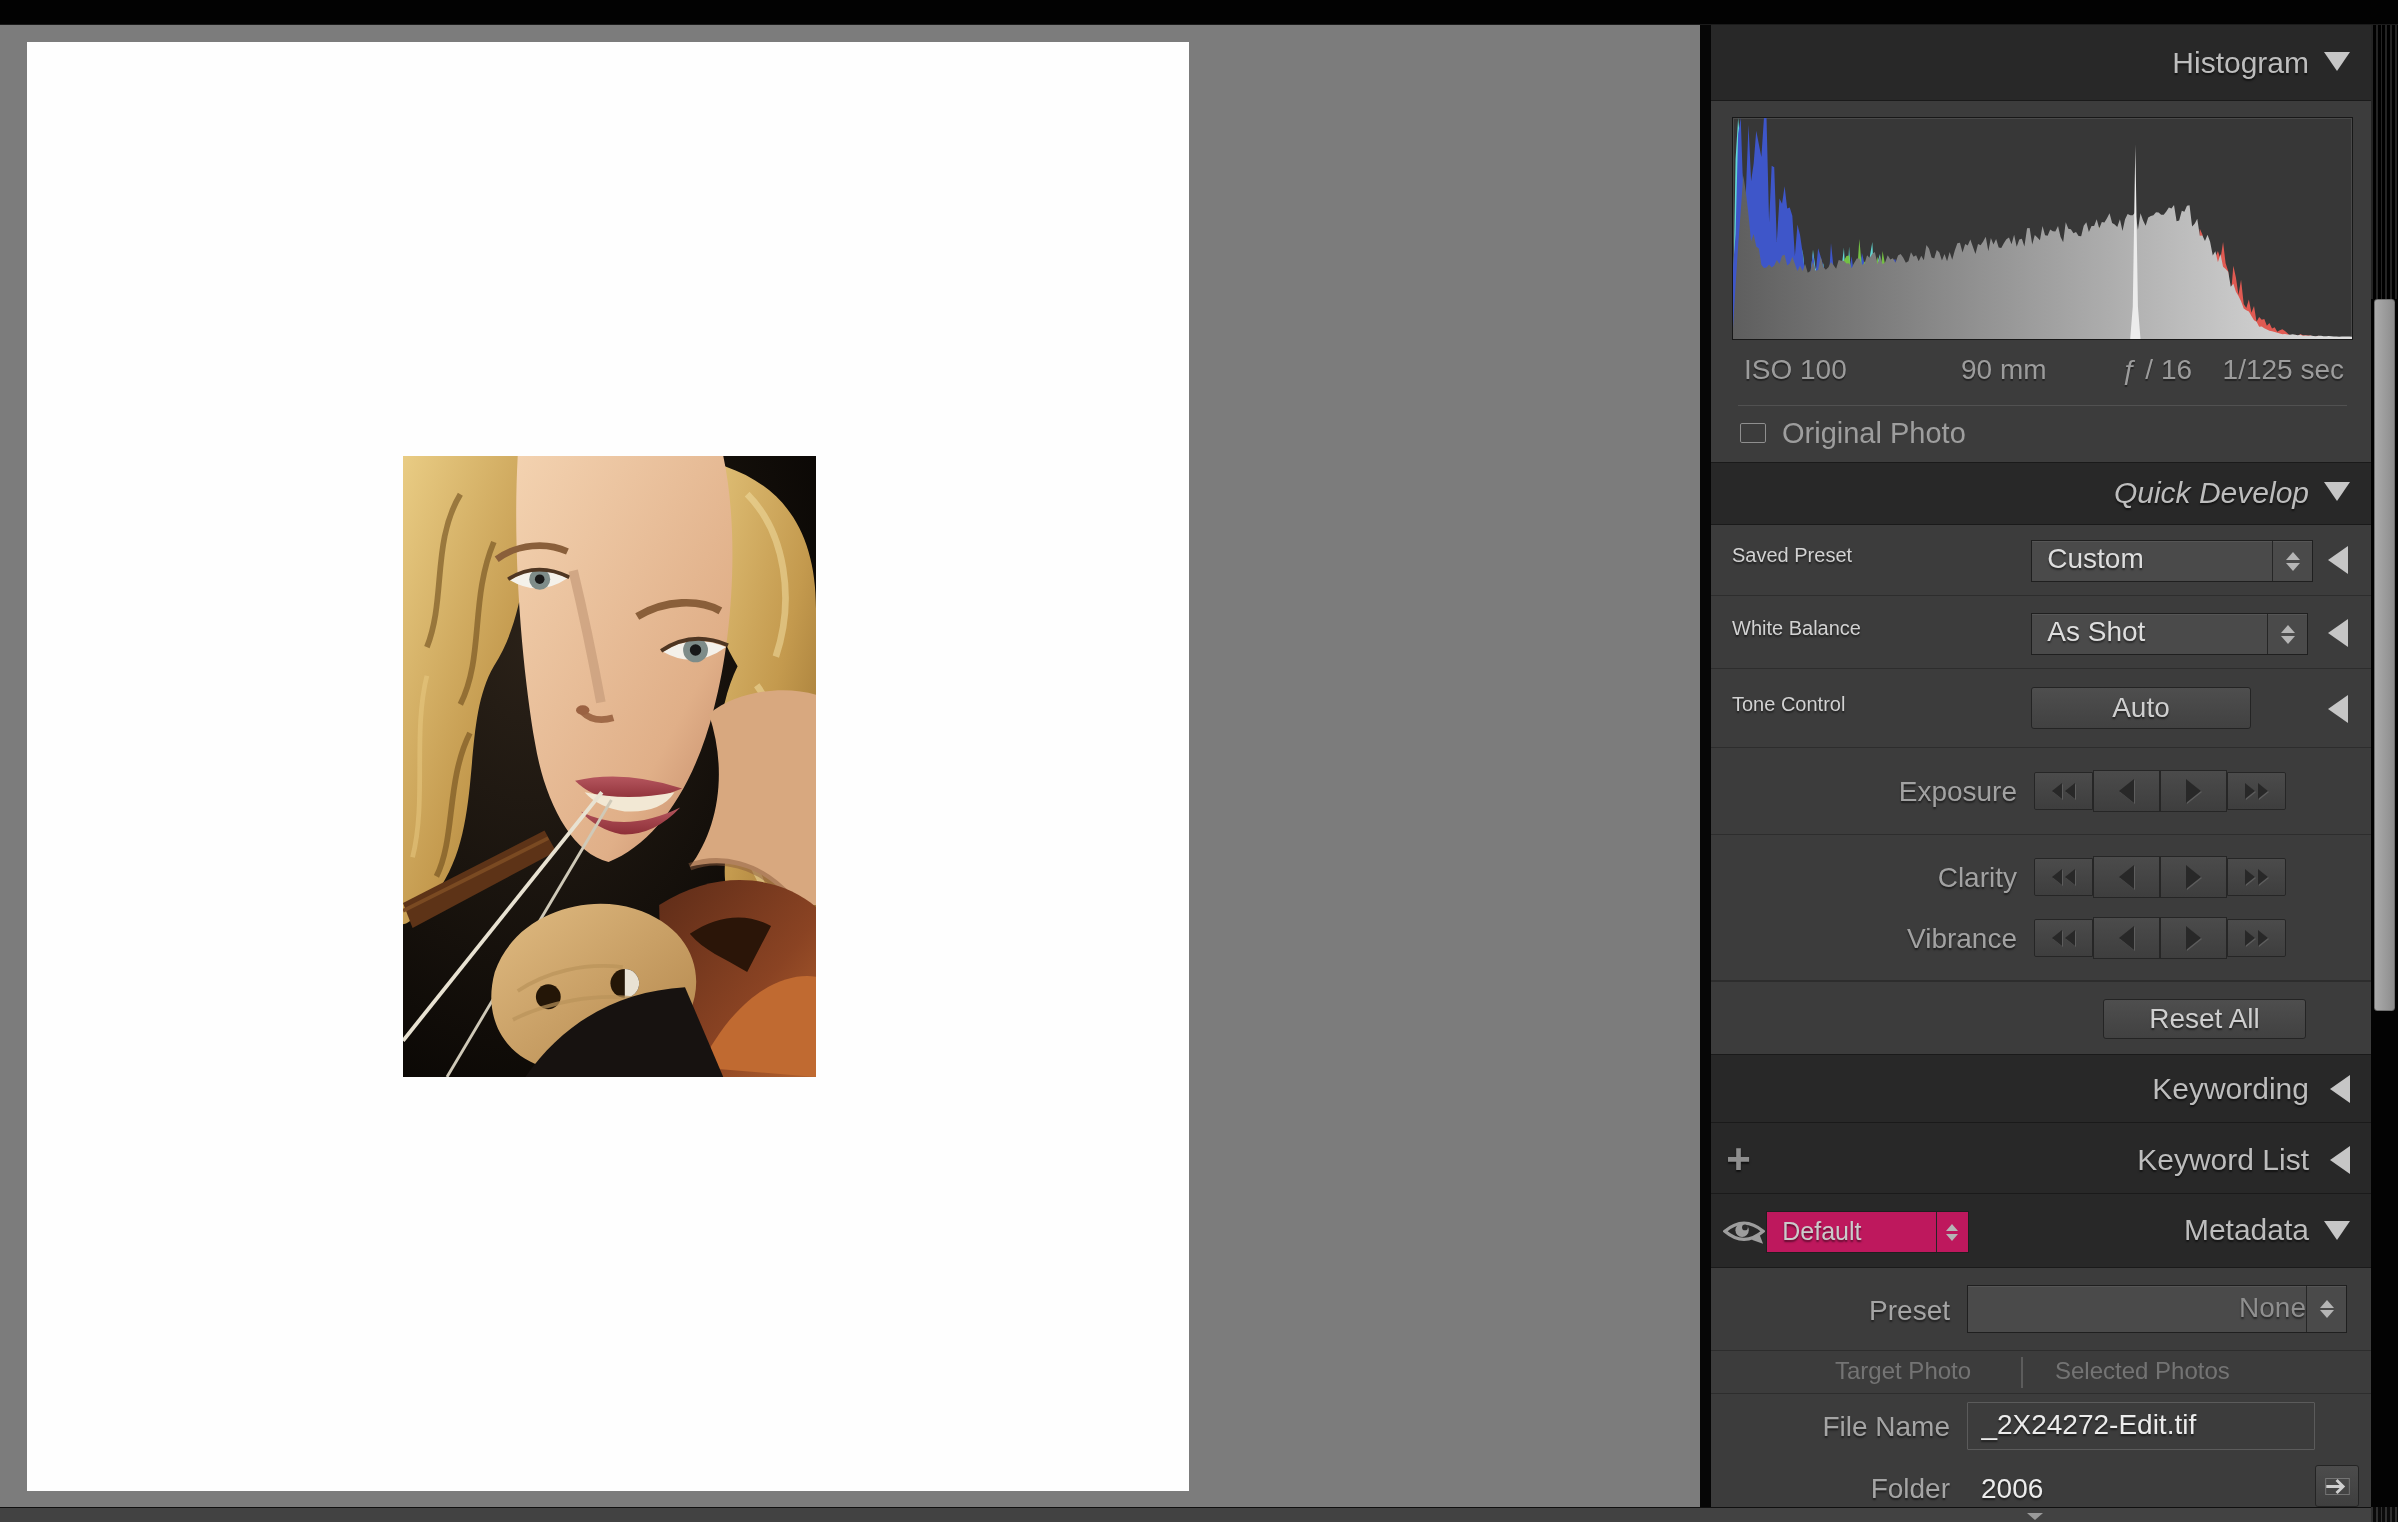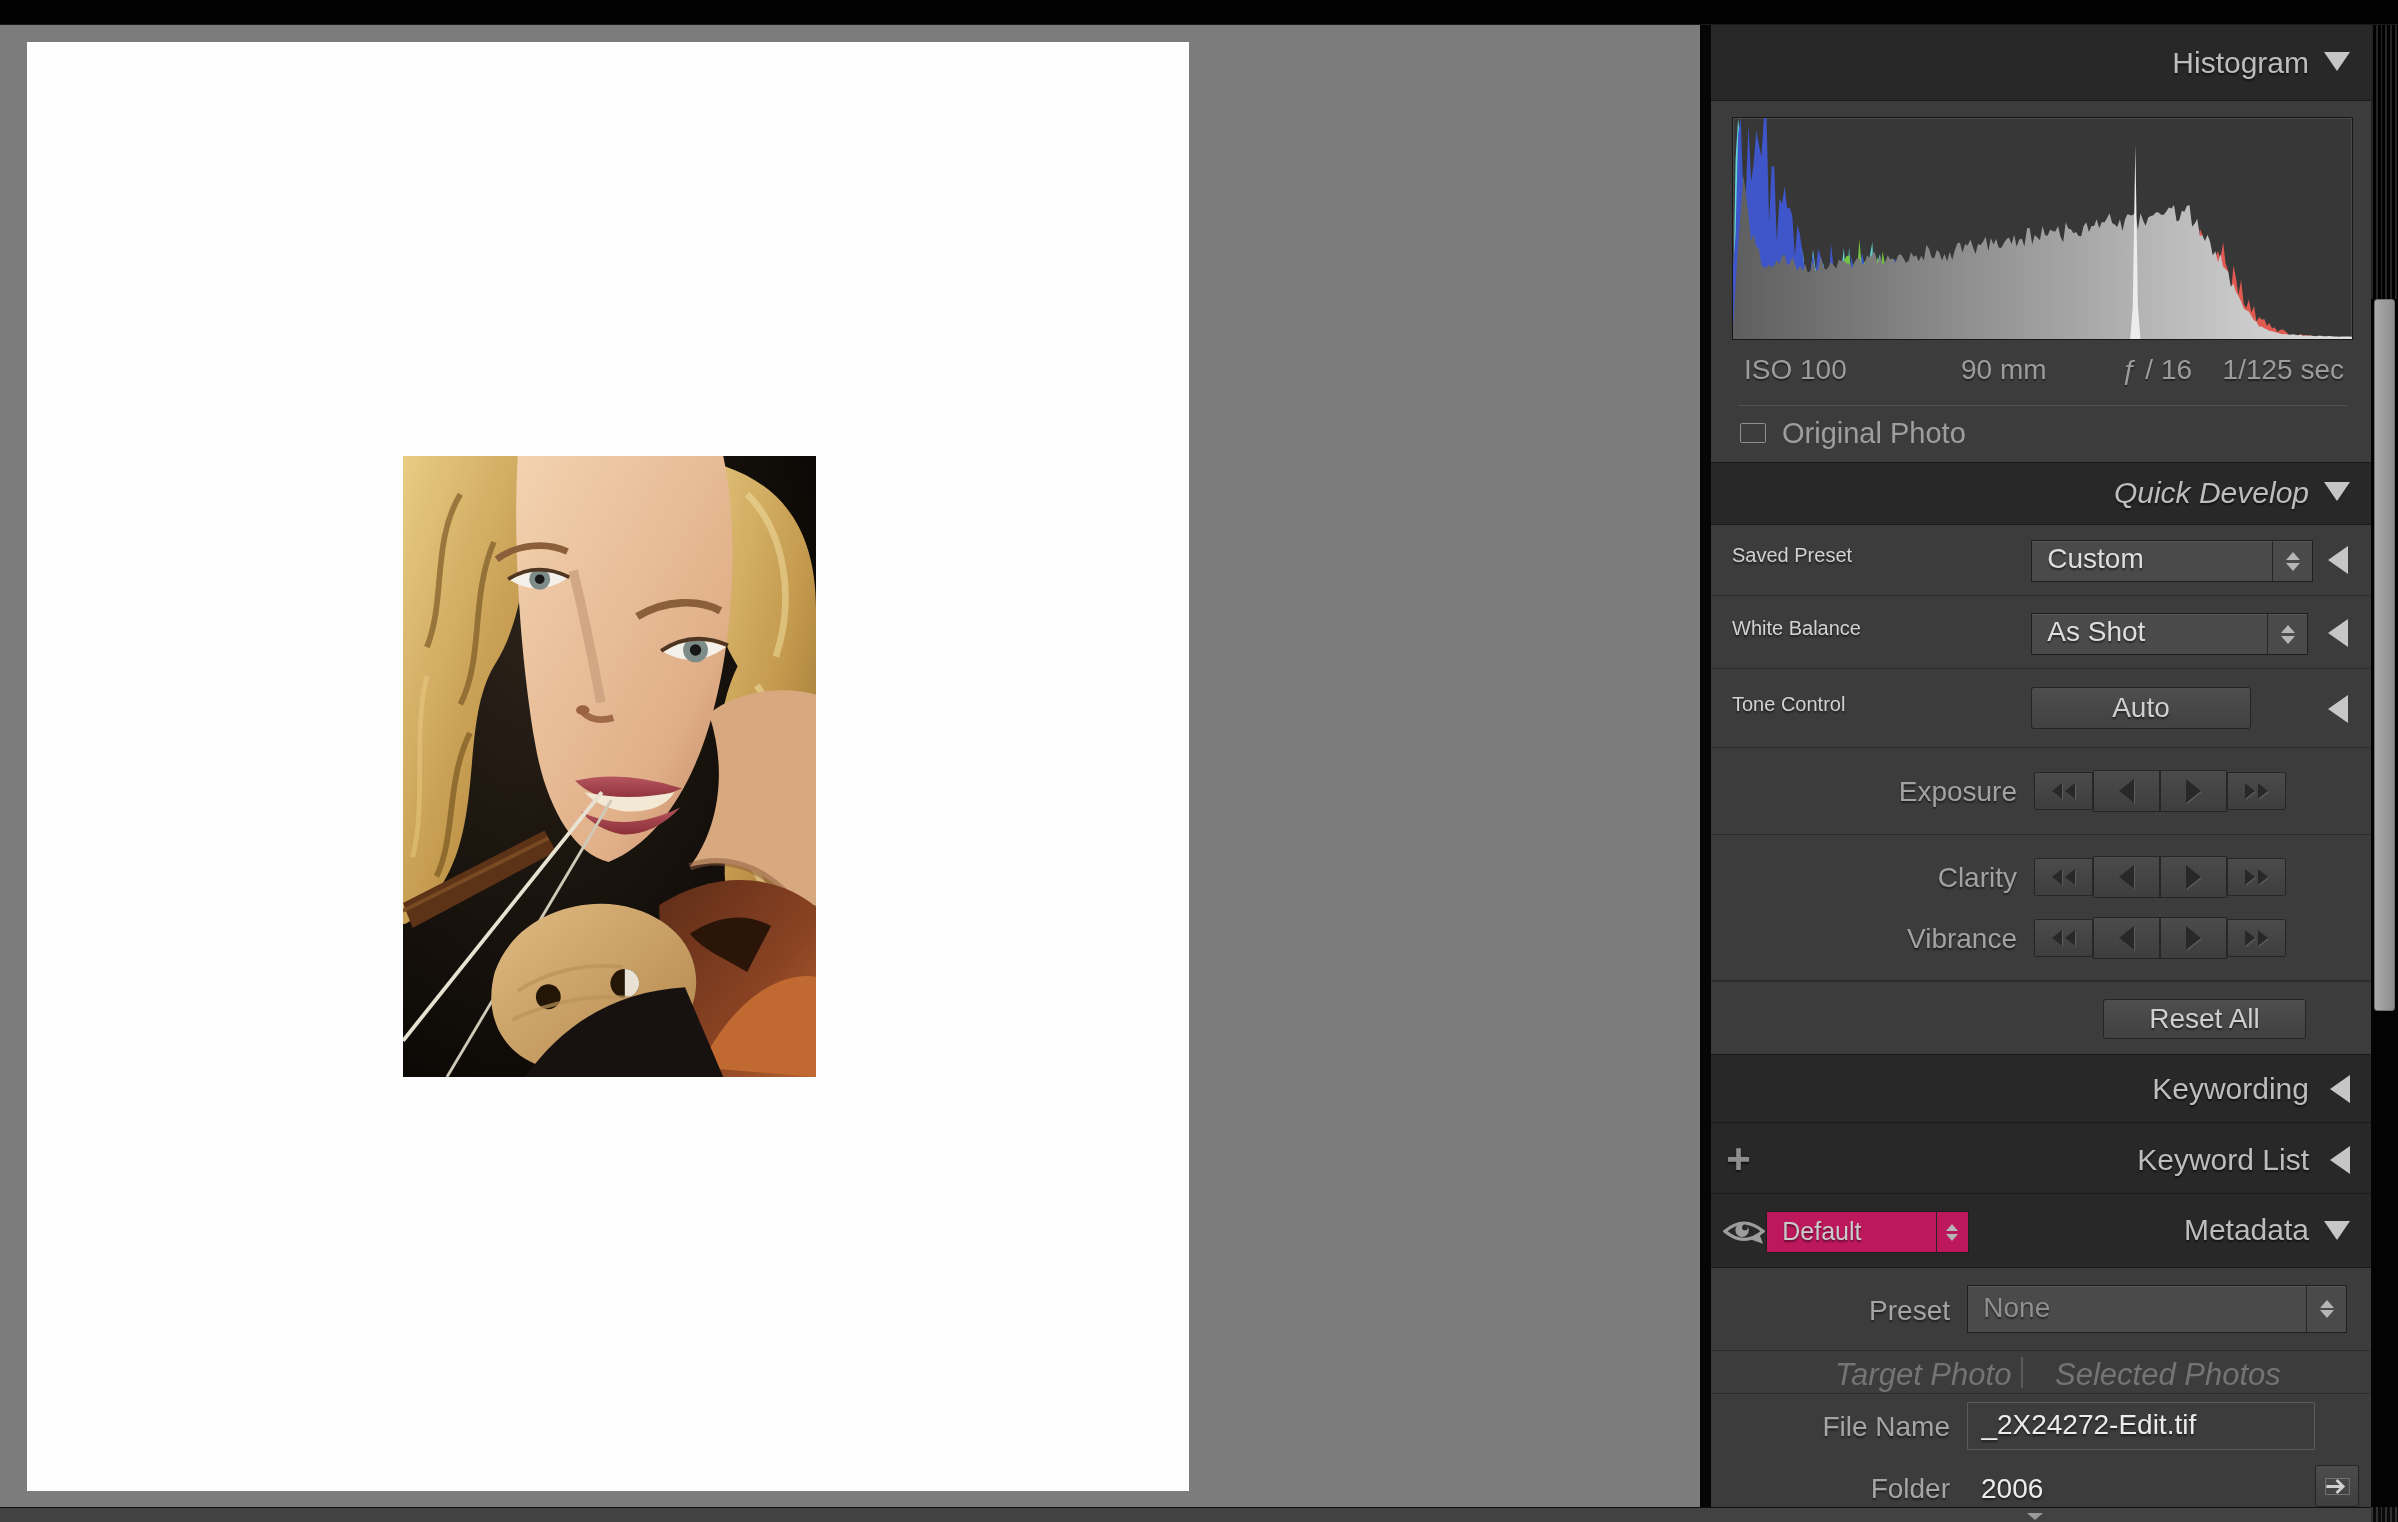--- a/index.html
+++ b/index.html
@@ -77,21 +77,21 @@
   .mini-dd { position:absolute; left:55px; top:13.4px; width:203px; height:42px; display:flex; background:#be185d; border:1.9px solid #1f1f1f; }
   .mini-dd .dd-value { font-size:25px; padding-top:4.8px; color:#cbcbcb; }
   .mini-dd .dd-step { width:32.5px; }
   .mini-dd .dd-step i { border-left-width:6.7px; border-right-width:6.7px; }
   .mini-dd .dd-step .up { border-bottom-width:7.6px; }
   .mini-dd .dd-step .dn { border-top-width:7.6px; }
 
   .meta-label { position:absolute; font-size:28px; color:#a5a5a5; text-align:right; right:421px; white-space:nowrap; text-shadow:0 1.9px 1.9px rgba(0,0,0,.5); }
   .meta-value { position:absolute; font-size:28px; color:#ececec; white-space:nowrap; text-shadow:0 1.9px 1.9px rgba(0,0,0,.5); }
   .meta-input { position:absolute; background:#3c3c3c; border:1px solid #5b5b5b; border-radius:1px; font-size:28px; color:#ececec; padding:5.7px 0 0 13.4px; text-shadow:0 1.9px 1.9px rgba(0,0,0,.5); white-space:nowrap; overflow:hidden; }
-  .target-row { position:absolute; left:0; top:82px; width:660px; height:44px; border-top:1.9px solid #2d2d2d; border-bottom:1.9px solid #2d2d2d; font-size:31px; color:#747474;font-style:italic; }
+  .target-row { position:absolute; left:0; top:82px; width:660px; height:44px; border-top:1.9px solid #2d2d2d; border-bottom:1.9px solid #2d2d2d; font-size:24px; color:#747474; }
   .target-row .tp { position:absolute; left:124px; top:5.7px; }
   .target-row .div { position:absolute; left:310px; top:5.7px; width:1.9px; height:31px; background:#5c5c5c; }
   .target-row .sp { position:absolute; left:344px; top:5.7px; }
   .go-btn { position:absolute; width:44px; height:42px; background:linear-gradient(#4c4c4c,#3f3f3f); border:1.9px solid #242424; border-radius:2.9px;
       display:flex; align-items:center; justify-content:center; }
   .go-btn svg { display:block; }
 </style>
 </head>
 <body>
 
@@ -354,21 +354,21 @@
             <i class="dn"></i>
           </div>
       </div>
       <div class="panel-title" style="top:15.3px;">Metadata</div>
       <div class="tri-down hdr-tri" style="top:23px;"></div>
     </div>
 
     <div class="content" style="top:1242px;height:241px;border-bottom:none;">
       <div class="meta-label" style="top:27px;">Preset</div>
       <div class="dropdown" style="left:256px;top:17px;width:380px;height:48px;">
-        <div class="dd-value" style="color:#8f8f8f;padding-top:5.7px;">None</div>
+        <div class="dd-value" style="color:#8f8f8f;padding-top:5.7px;text-align:right;">None</div>
         <div class="dd-step">
             <i class="up"></i>
             <i class="dn"></i>
           </div>
       </div>
 
       <div class="target-row">
         <span class="tp">Target Photo</span>
         <span class="div"></span>
         <span class="sp">Selected Photos</span>

